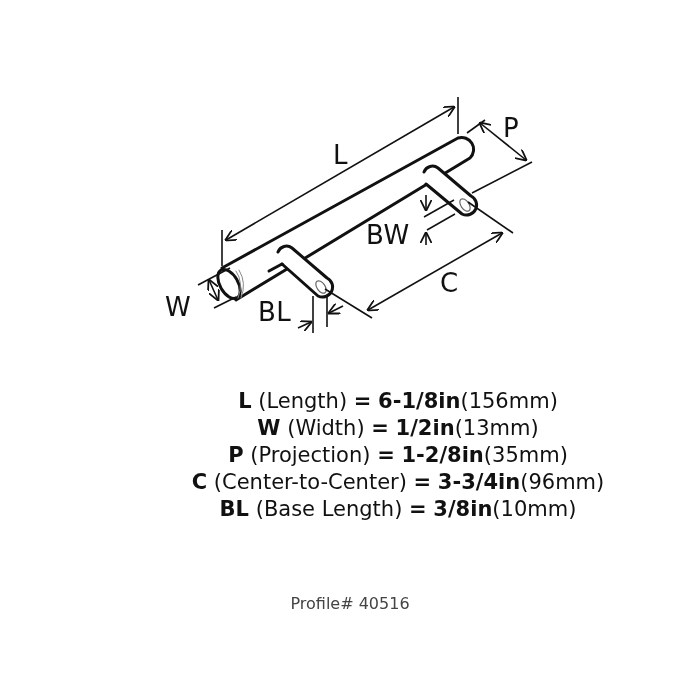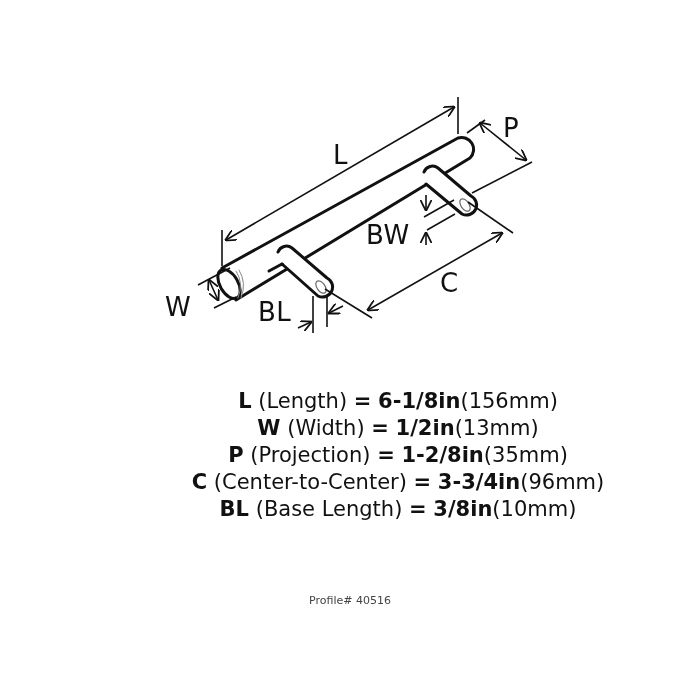--- a/index.html
+++ b/index.html
@@ -5,21 +5,21 @@
     html, body { margin: 0; padding: 0; background: #ffffff; }
     body { width: 700px; height: 700px; position: relative; overflow: hidden; font-family: "DejaVu Sans", sans-serif; color: #111; }
     #diagram { position: absolute; left: 0; top: 0; width: 700px; height: 360px; }
     .dim-label { position: absolute; font-size: 26px; font-weight: normal; color: #111; letter-spacing: 0.5px; }
     #specs { position: absolute; left: 0; top: 388px; width: 700px; text-align: center; margin-left: 48px; }
     .spec-line { font-size: 21px; line-height: 27px; white-space: nowrap; color: #111; }
     .spec-line .code { font-weight: bold; }
     .spec-line .name { font-weight: normal; }
     .spec-line .val { font-weight: bold; }
     .spec-line .mm { font-weight: normal; }
-    #profile { position: absolute; left: 0; top: 594px; width: 700px; text-align: center; font-size: 11px; color: #444; }
+    #profile { position: absolute; left: 0; top: 594px; width: 700px; text-align: center; font-size: 16px; color: #444; }
   </style>
 </head>
 <body>
 
 <svg id="diagram" width="700" height="360" viewBox="0 0 700 360" xmlns="http://www.w3.org/2000/svg">
   <defs>
     <marker id="arr" viewBox="0 0 10 10" refX="9" refY="5" markerWidth="7" markerHeight="7" orient="auto-start-reverse">
       <path d="M0,0 L10,5 L0,10" fill="none" stroke="#111" stroke-width="1.6"></path>
     </marker>
   </defs>

